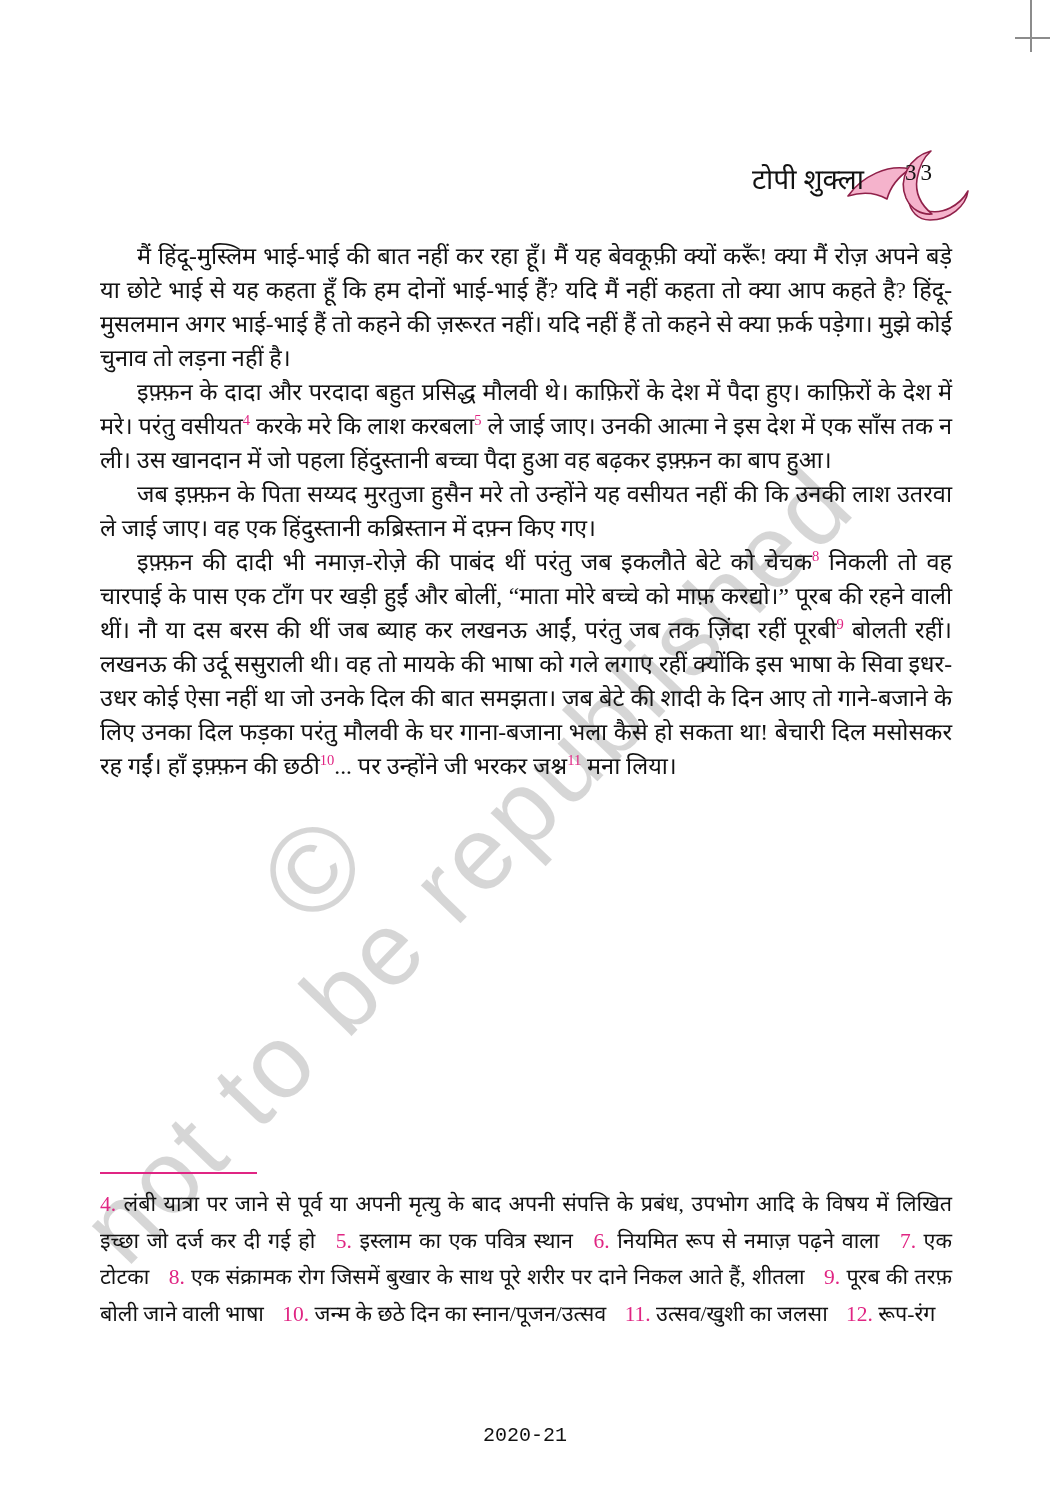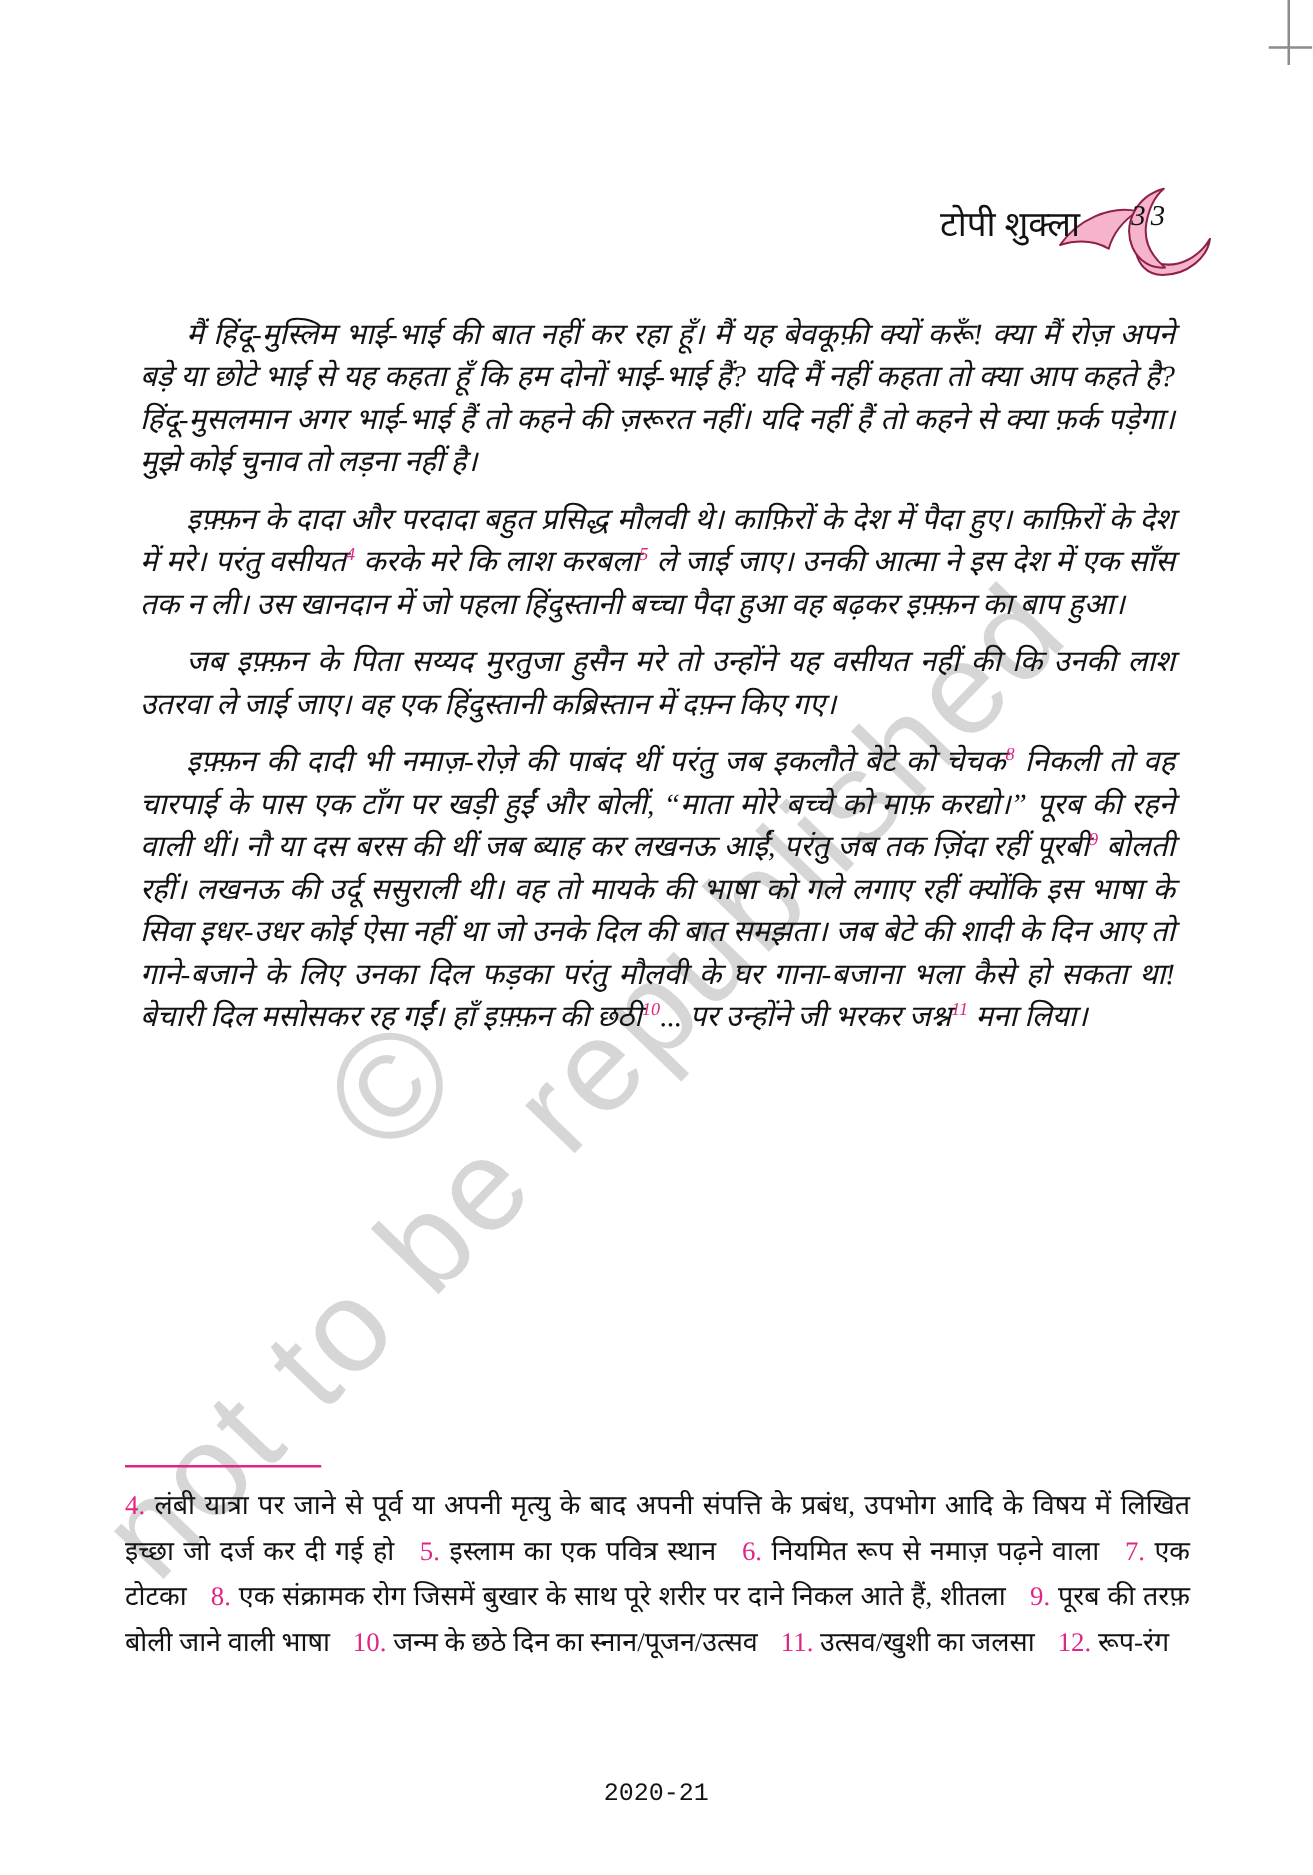--- a/index.html
+++ b/index.html
@@ -24,27 +24,27 @@
   }
   .wm-text{
     position:absolute; left:148px; top:1158px; height:132px; line-height:132px;
     font-size:104px; letter-spacing:4px; white-space:nowrap;
     font-family:"Liberation Sans","DejaVu Sans",sans-serif;
     color:var(--watermark); transform:rotate(-46deg); transform-origin:0 100%;
   }
   
   .header-title{position:absolute; left:752px; top:159px; font-size:28px; z-index:2;}
   .swirl{position:absolute; left:846px; top:146px; width:126px; height:78px; z-index:1;}
-  .page-number{position:absolute; left:905px; top:160px; font-size:23px; letter-spacing:4px; z-index:2;font-style:italic;}
+  .page-number{position:absolute; left:905px; top:160px; font-size:23px; letter-spacing:4px; z-index:2;}
   
   .body-text{
     position:absolute; left:100px; top:239px; width:852px; z-index:1;
     font-size:23.5px; line-height:34px; text-align:justify;
   }
-  .body-text p{margin:12px; text-indent:37px;font-style:italic;}
+  .body-text p{margin:0; text-indent:37px;}
   sup.fn-ref{color:var(--accent); font-size:0.62em; line-height:0;}
   
   .fn-divider{position:absolute; left:100px; top:1172px; width:157px; height:2px; background:var(--accent); z-index:1;}
   .footnotes{
     position:absolute; left:100px; top:1186px; width:852px; z-index:1;
     font-size:21.5px; line-height:36.5px; text-align:justify;
   }
   .fn-item{margin-right:13px;}
   .fn-item:last-child{margin-right:0;}
   .fn-num{color:var(--accent);}

